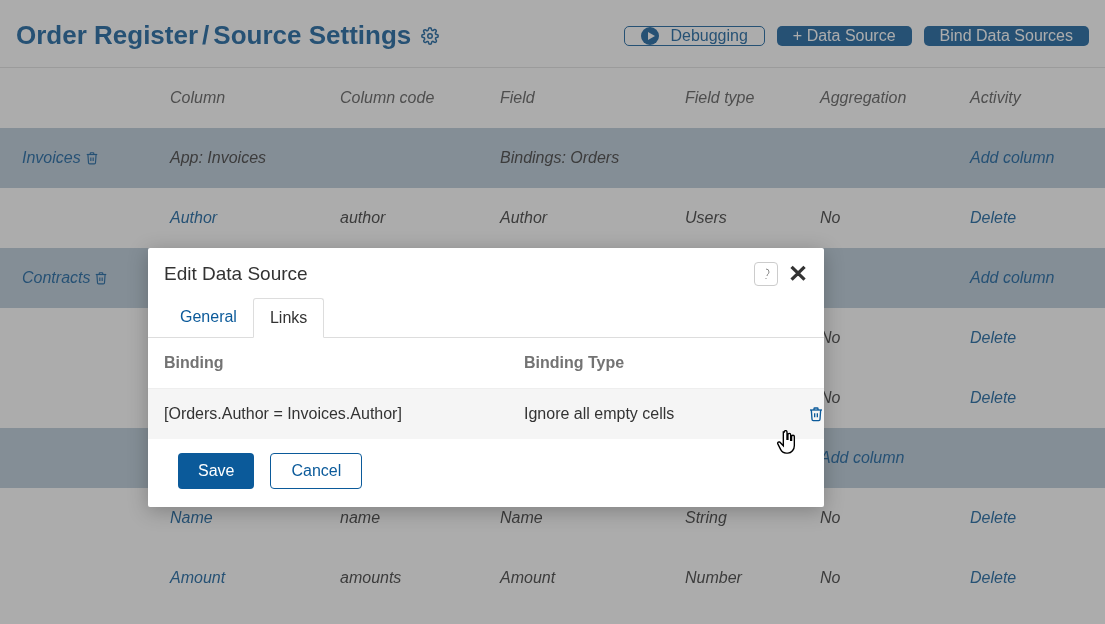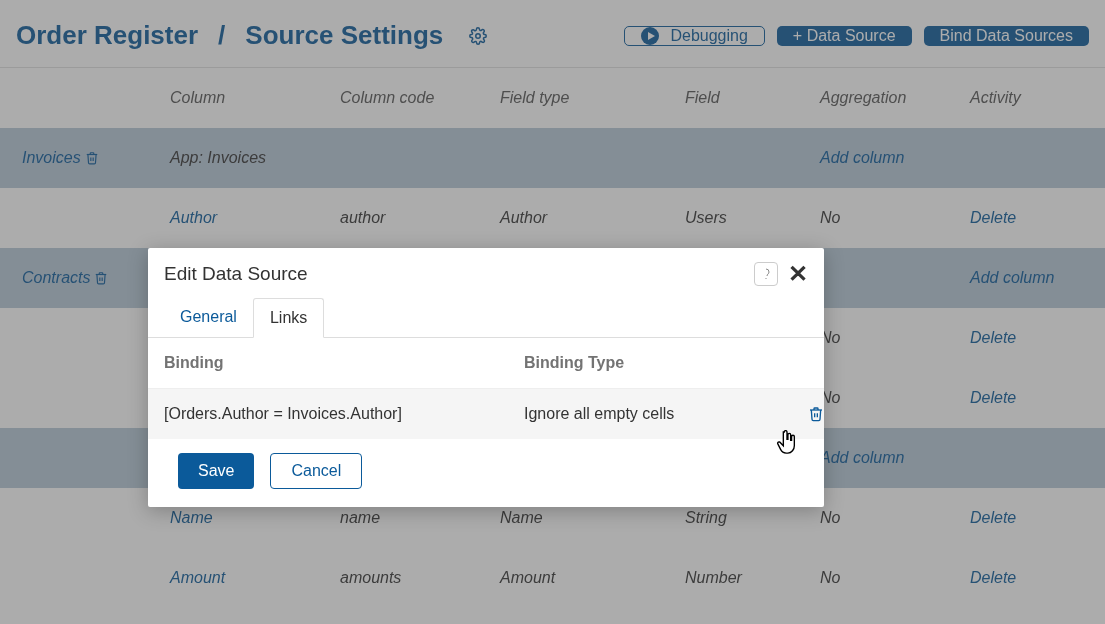--- a/index.html
+++ b/index.html
@@ -12,21 +12,21 @@
     overflow: hidden;
     position: relative;
     color: #333;
   }
   .header {
     display: flex;
     align-items: center;
     padding: 20px 16px 16px 16px;
     border-bottom: 1px solid #e0e0e0;
   }
-  .breadcrumb { display: flex; align-items: center; gap: 20px; font-size: 26px; }
+  .breadcrumb { display: flex; align-items: center; gap: 4px; font-size: 26px; }
   .bc-link { color: #0b5a9a; font-weight: 600; cursor:pointer; }
   .bc-sep { color: #0b5a9a; font-weight: 600; }
   .bc-current { color: #0b5a9a; font-weight: 700; }
   .gear-icon { margin-left:6px; color:#0b5a9a; font-size:16px; }
   .header-buttons { margin-left:auto; display:flex; gap:12px; }
   .btn { display:inline-flex; align-items:center; gap:11px; padding:0 16px; border-radius:5px; font-size:16px; cursor:pointer; border:none;justify-content:flex-end; }
   .btn-outline { background:#fff; border:1px solid #0b5a9a; color:#0b5a9a; }
   .btn-primary { background:#0b5a9a; color:#fff; }
   .play-icon-outer { width:18px; height:18px; border-radius:50%; background:#0b5a9a; display:flex; align-items:center; justify-content:center; }
   .play-icon-inner { width:0; height:0; border-left:7px solid #fff; border-top:4px solid transparent; border-bottom:4px solid transparent; margin-left:2px; }
@@ -109,40 +109,41 @@
     <button class="btn btn-primary">+ Data Source</button>
     <button class="btn btn-primary">Bind Data Sources</button>
   </div>
 </div>
 
 <div class="grid">
   <div class="grid-head">
     <div></div>
     <div>Column</div>
     <div>Column code</div>
+    <div>Field</div>
     <div>Field type</div>
-    <div>Field</div>
     <div>Aggregation</div>
     <div>Activity</div>
   </div>
 
   <div class="section-head">
     <div class="section-title">
       <span class="link">Invoices</span>
       <span class="trash-sm">
         <svg width="14" height="14" viewBox="0 0 24 24" fill="none" stroke="#0b5a9a" stroke-width="2">
             <polyline points="3 6 5 6 21 6"></polyline>
             <path d="M19 6l-1 14a2 2 0 0 1-2 2H8a2 2 0 0 1-2-2L5 6"></path>
             <path d="M10 11v6M14 11v6"></path>
             <path d="M9 6V4a1 1 0 0 1 1-1h4a1 1 0 0 1 1 1v2"></path>
           </svg>
       </span>
     </div>
     <div class="cell">App: Invoices</div>
     <div></div>
+    <div class="cell">Bindings: Orders</div>
     <div></div>
       <div></div>
     <div class="link">Add column</div>
   </div>
   <div class="row">
     <div></div>
     <div class="link">Author</div>
     <div class="cell">author</div>
     <div class="cell">Author</div>
     <div class="cell">Users</div>

